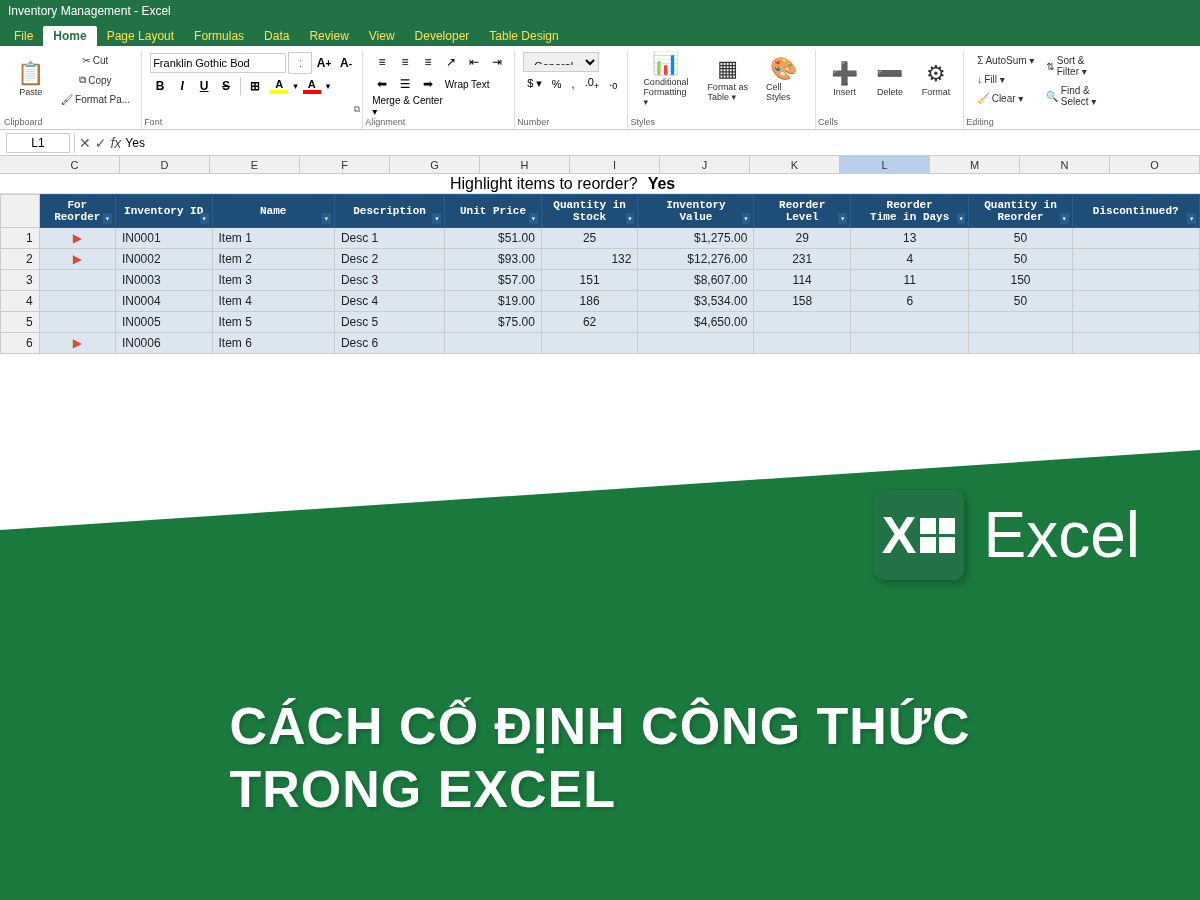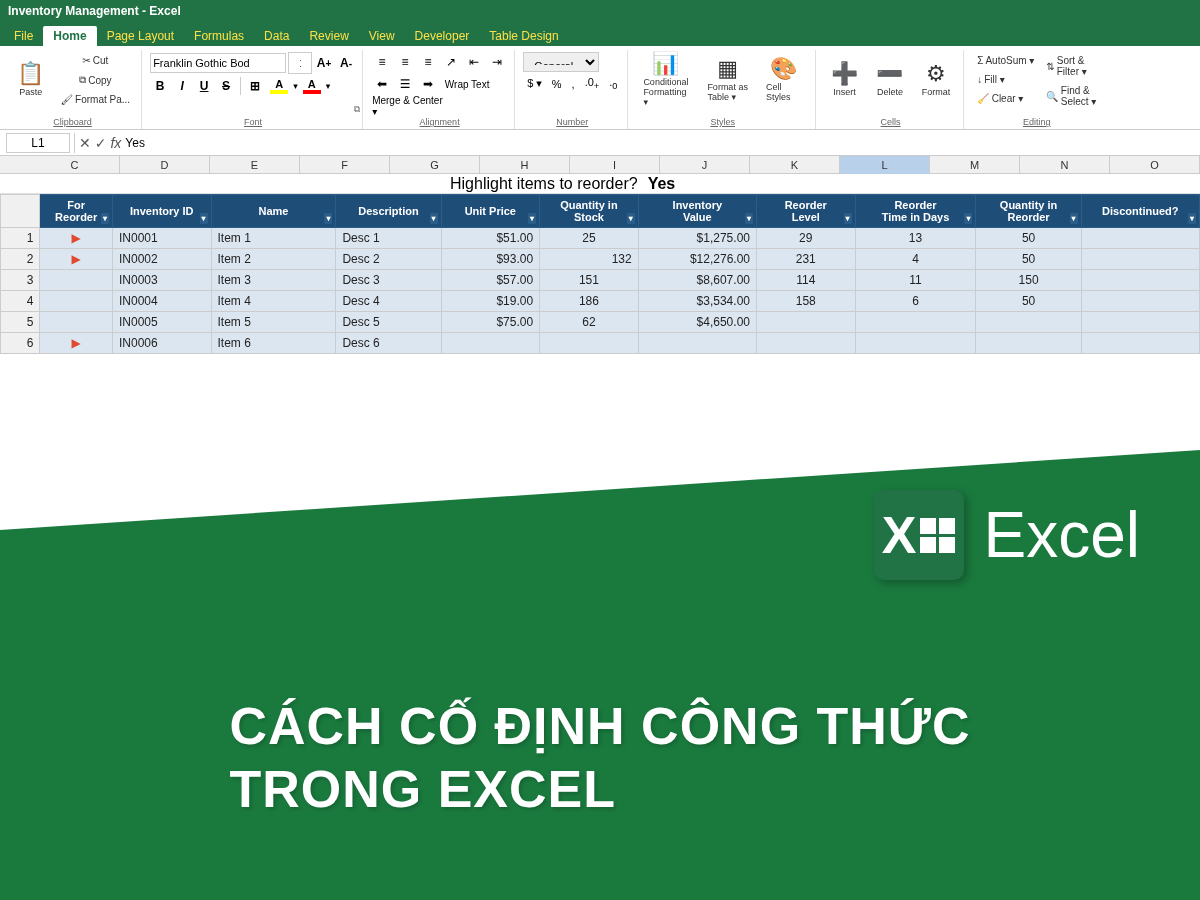--- a/index.html
+++ b/index.html
@@ -16,21 +16,20 @@
 
     
     .title-bar {
       height: 22px;
       background: #217346;
       display: flex;
       align-items: flex-end;
       padding: 4px 8px;
       color: #fff;
       font-size: 12px;
-      font-weight: bold;
     }
 
     
     .ribbon-tabs {
       height: 24px;
       background: #217346;
       display: flex;
       align-items: flex-end;
       padding: 0 4px;
     }
@@ -67,22 +66,21 @@
       position: relative;
       min-width: fit-content;
     }
     .ribbon-group:last-child { border-right: none; }
     .ribbon-group-label {
       font-size: 9px;
       color: #666;
       position: absolute;
       bottom: 2px;
       left: 0; right: 0;
-      text-align: center;
-      text-decoration: underline;
+      text-align: left;
     }
     .ribbon-group-content {
       display: flex;
       align-items: center;
       gap: 2px;
       flex: 1;
       padding-bottom: 14px;
     }
 
     .rb-btn {
@@ -263,20 +261,21 @@
     .inventory-table thead th {
       background: #1e4d78;
       color: #fff;
       padding: 4px 6px;
       border: 1px solid #2a5d8a;
       font-weight: 600;
       font-size: 11px;
       text-align: center;
       vertical-align: middle;
       position: relative;
+      font-family: Liberation Mono, monospace;
     }
     .inventory-table thead th .dropdown-arrow {
       position: absolute;
       bottom: 3px;
       right: 3px;
       font-size: 8px;
       background: #2a5d8a;
       padding: 1px 2px;
       border-radius: 1px;
     }

